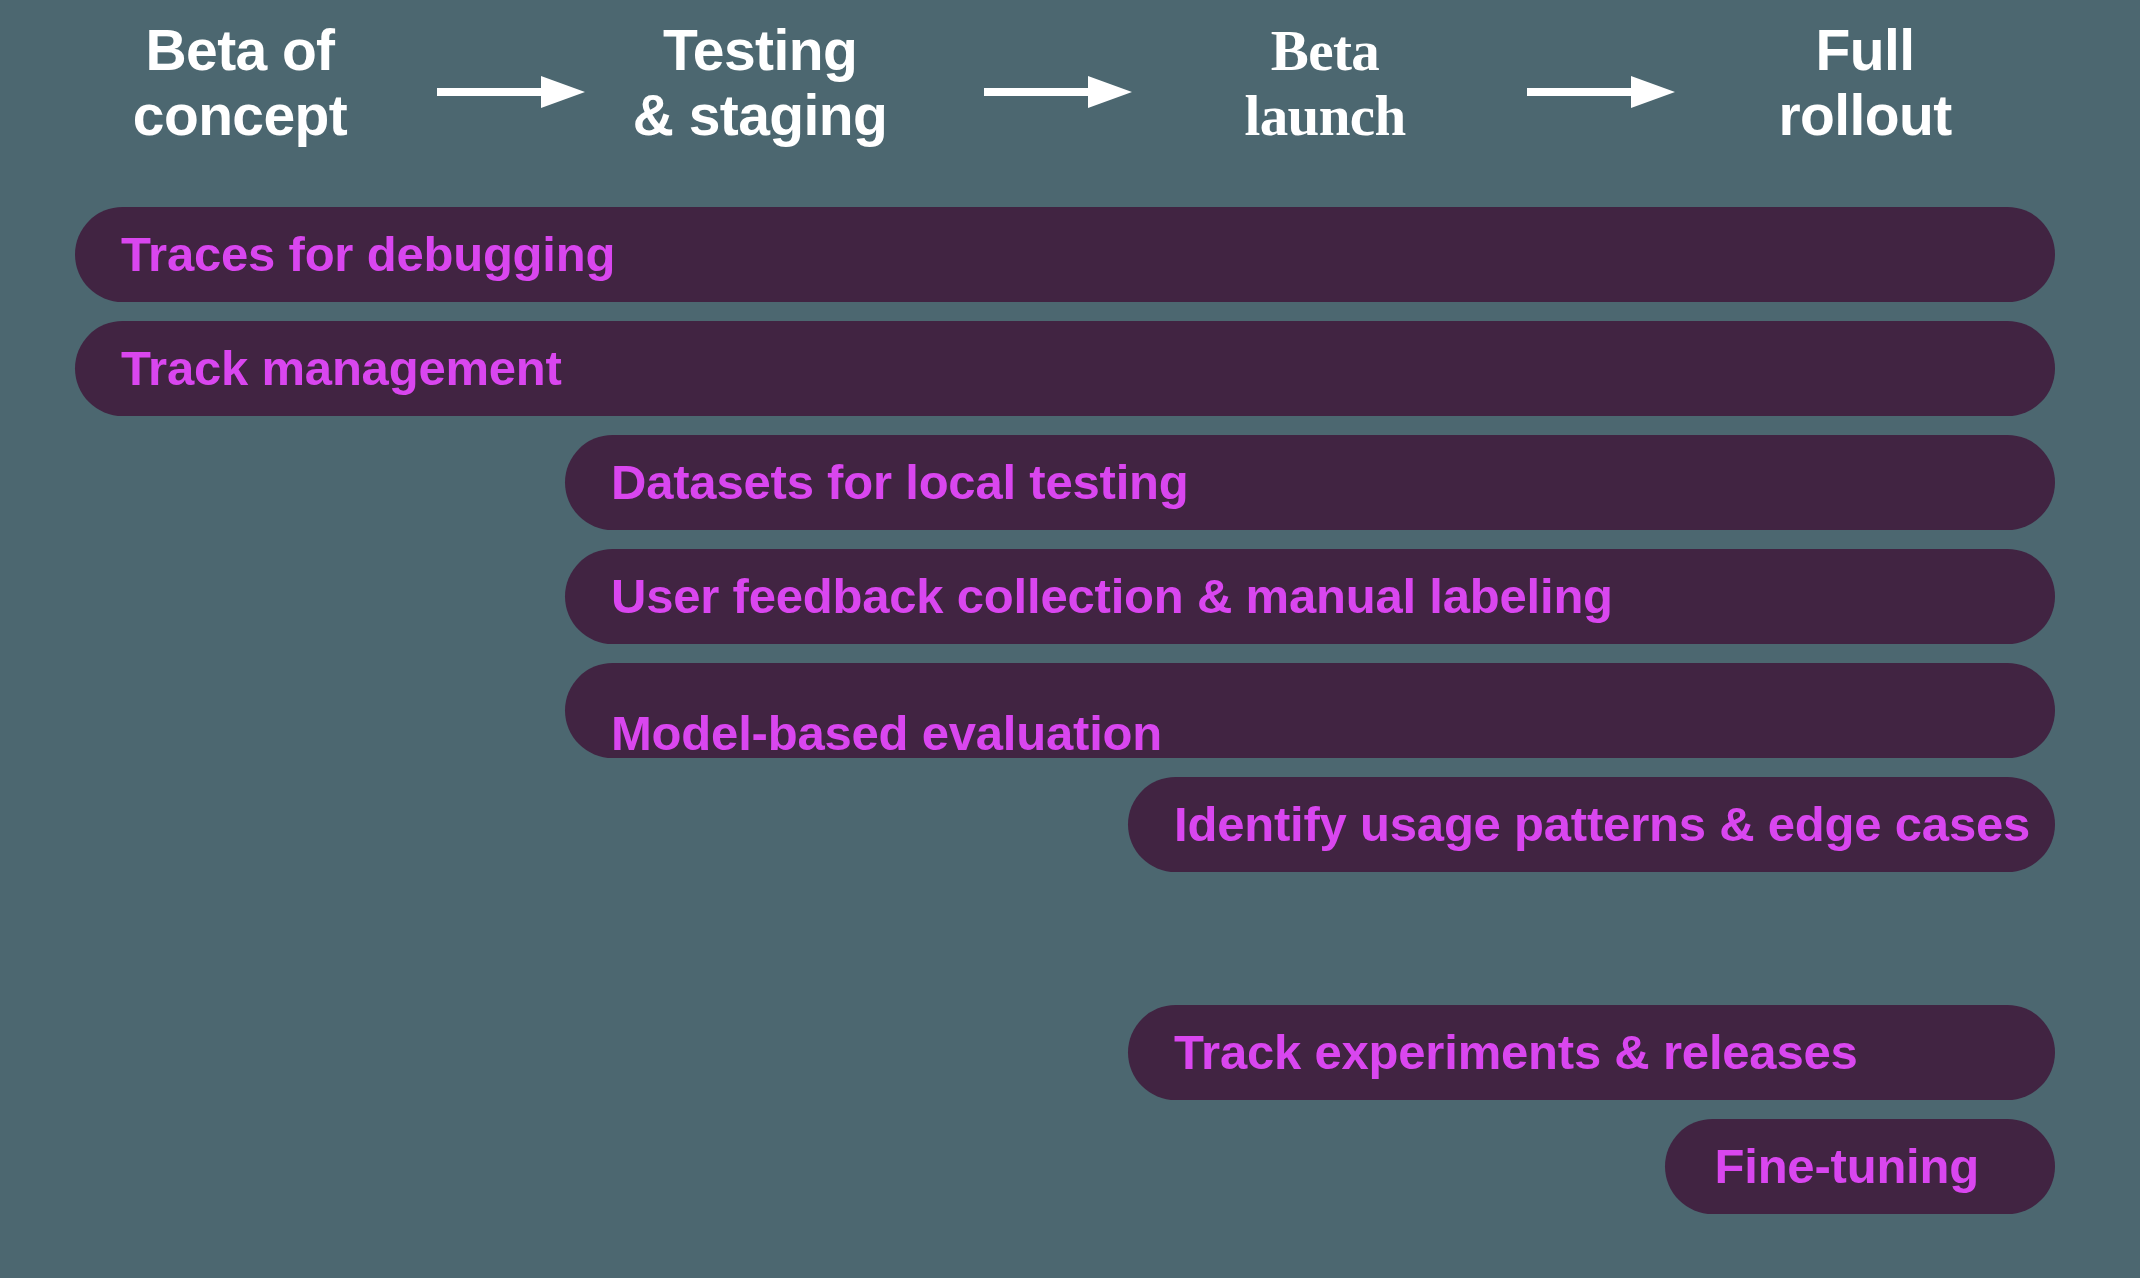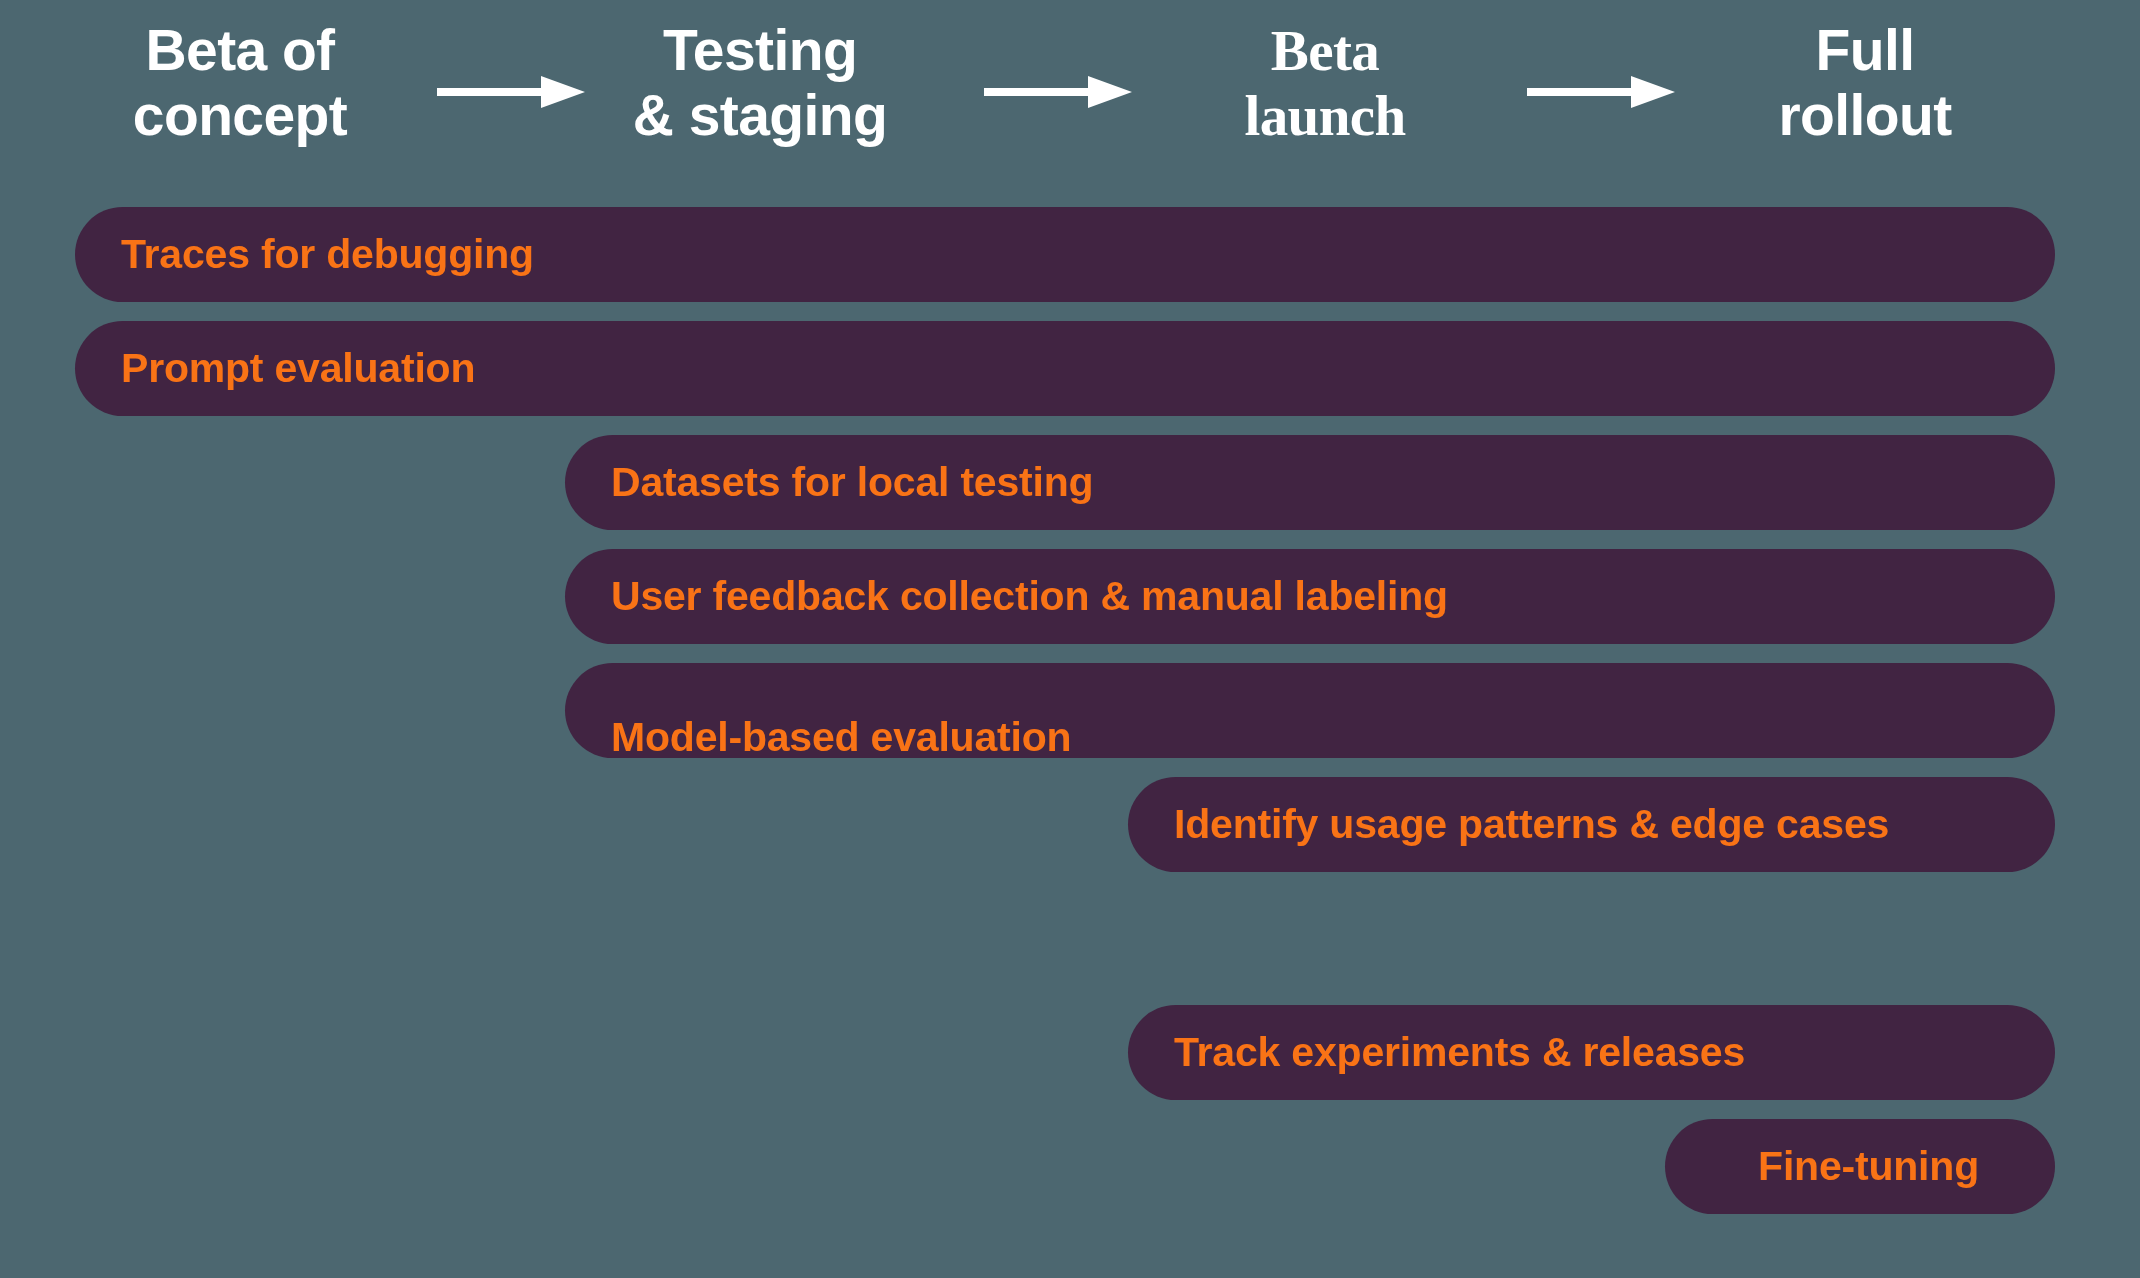--- a/index.html
+++ b/index.html
@@ -67,24 +67,24 @@
   .pill {
     position: absolute;
     height: 95px;
     background: #412442;
     border-radius: 48px;
     display: flex;
     align-items: center;
     box-sizing: border-box;
   }
   .pill-label {
-    color: #f97316;
+    color: #d946ef;
     font-family: "Liberation Sans", sans-serif;
     font-weight: bold;
-    font-size: 41px;
+    font-size: 49px;
     letter-spacing: -0.2px;
     line-height: 1;
     white-space: nowrap;
     padding-left: 46px;
   }
   .pill.align-right {
     justify-content: flex-end;
   }
   .pill.align-right .pill-label {
     padding-left: 0;
@@ -123,21 +123,21 @@
     </div>
     <div class="phase phase-3">Full
 rollout</div>
   </div>
 
   <div class="rows" id="rows">
       <div class="pill" style="left: 75px; width: 1980px; top: 207px;">
         <span class="pill-label">Traces for debugging</span>
       </div>
       <div class="pill" style="left: 75px; width: 1980px; top: 321px;">
-        <span class="pill-label">Prompt evaluation</span>
+        <span class="pill-label">Track management</span>
       </div>
       <div class="pill" style="left: 565px; width: 1490px; top: 435px;">
         <span class="pill-label">Datasets for local testing</span>
       </div>
       <div class="pill" style="left: 565px; width: 1490px; top: 549px;">
         <span class="pill-label">User feedback collection &amp; manual labeling</span>
       </div>
       <div class="pill" style="left: 565px; width: 1490px; top: 663px; align-items: flex-end;">
         <span class="pill-label">Model-based evaluation</span>
       </div>

